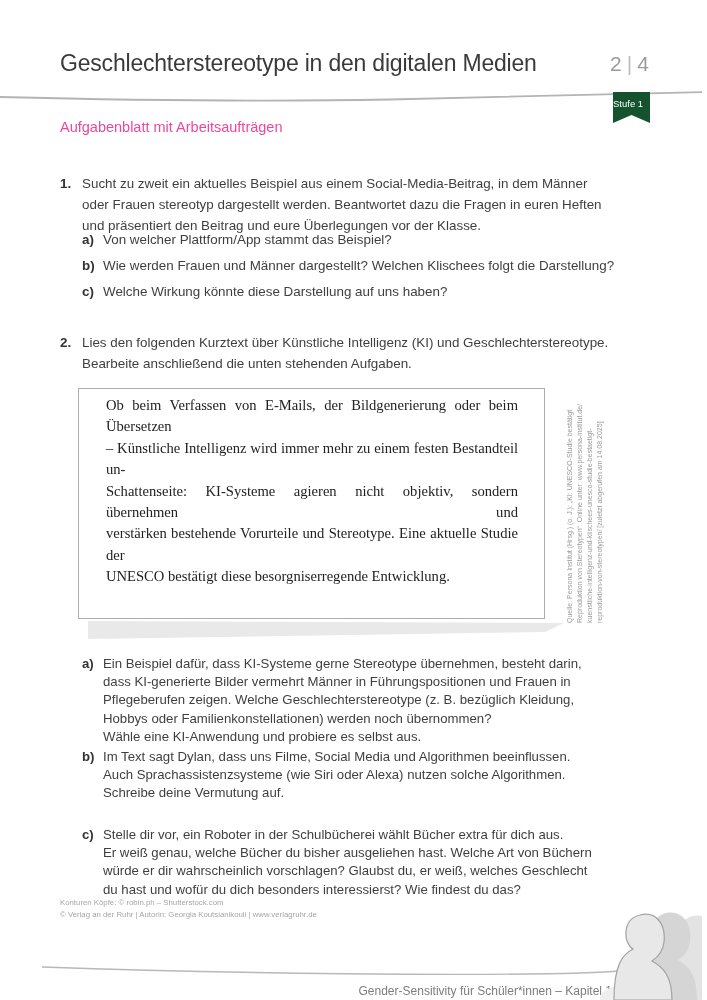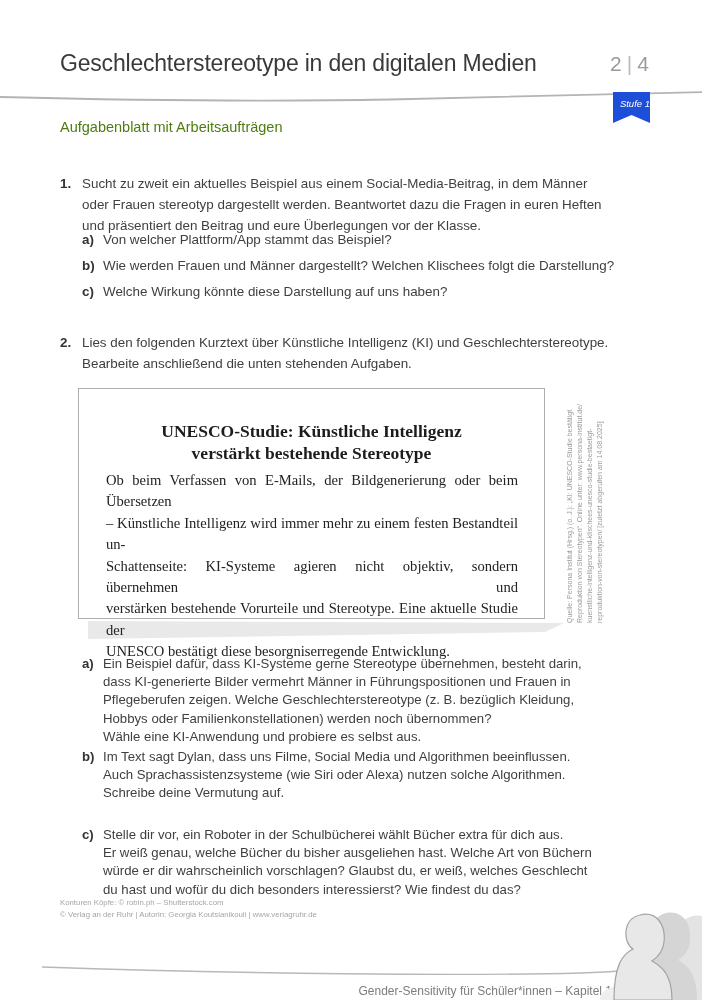--- a/index.html
+++ b/index.html
@@ -6,25 +6,25 @@
   .page{
     position:relative;width:702px;height:1000px;overflow:hidden;background:#ffffff;
     font-family:"Liberation Sans",sans-serif;color:#3f3f3f;
   }
   
   .doc-title{position:absolute;left:60px;top:50px;font-size:23px;letter-spacing:-0.2px;color:#3a3a3a;white-space:nowrap;}
   .page-indicator{position:absolute;left:610px;top:52px;font-size:21px;color:#9b9b9b;white-space:nowrap;}
   .page-indicator .bar{color:#bdbdbd;padding:0 5px;font-weight:300;}
   .rule-svg{position:absolute;left:0;top:84px;width:707px;height:26px;}
   .ribbon{
-    position:absolute;left:613px;top:92px;width:37px;height:31px;background:#1d4ed8;
+    position:absolute;left:613px;top:92px;width:37px;height:31px;background:#14532d;
     clip-path:polygon(0 0,100% 0,100% 100%,50% 74%,0 100%);
-    color:#ffffff;font-size:9.5px;text-align:right;padding-top:6px;box-sizing:border-box;font-style:italic;
+    color:#ffffff;font-size:9.5px;text-align:left;padding-top:6px;box-sizing:border-box;
   }
-  .subtitle{position:absolute;left:60px;top:119px;font-size:14.5px;color:#4d7c0f;}
+  .subtitle{position:absolute;left:60px;top:119px;font-size:14.5px;color:#ec4899;}
   
   .task{position:absolute;left:60px;font-size:13.4px;line-height:20.8px;}
   .task .num{position:absolute;left:0;top:0;font-weight:700;color:#333333;}
   .task .tbody{margin-left:22px;}
   .line{white-space:nowrap;}
   .sub{position:absolute;left:82px;font-size:13.4px;line-height:20px;}
   .sub .lbl{position:absolute;left:0;top:0;font-weight:700;color:#333333;}
   .sub .txt{margin-left:21px;}
   
   .reading-box{
@@ -104,24 +104,20 @@
     <div class="num">2.</div>
     <div class="tbody">
       <div class="line">Lies den folgenden Kurztext über Künstliche Intelligenz (KI) und Geschlechterstereotype.</div>
       <div class="line">Bearbeite anschließend die unten stehenden Aufgaben.</div>
     </div>
   </div>
 
   <div class="box-shadow-wedge"></div>
 
   <div class="reading-box">
-    <div class="box-heading">
-      <div>UNESCO-Studie: Künstliche Intelligenz</div>
-      <div>verstärkt bestehende Stereotype</div>
-    </div>
     <div class="box-body">
       <div class="jline">Ob beim Verfassen von E-Mails, der Bildgenerierung oder beim Übersetzen</div>
       <div class="jline">– Künstliche Intelligenz wird immer mehr zu einem festen Bestandteil un-</div>
       <div class="jline">Schattenseite: KI-Systeme agieren nicht objektiv, sondern übernehmen und</div>
       <div class="jline">verstärken bestehende Vorurteile und Stereotype. Eine aktuelle Studie der</div>
       <div class="jline last">UNESCO bestätigt diese besorgniserregende Entwicklung.</div>
     </div>
   </div>
 
   <div class="citation">

